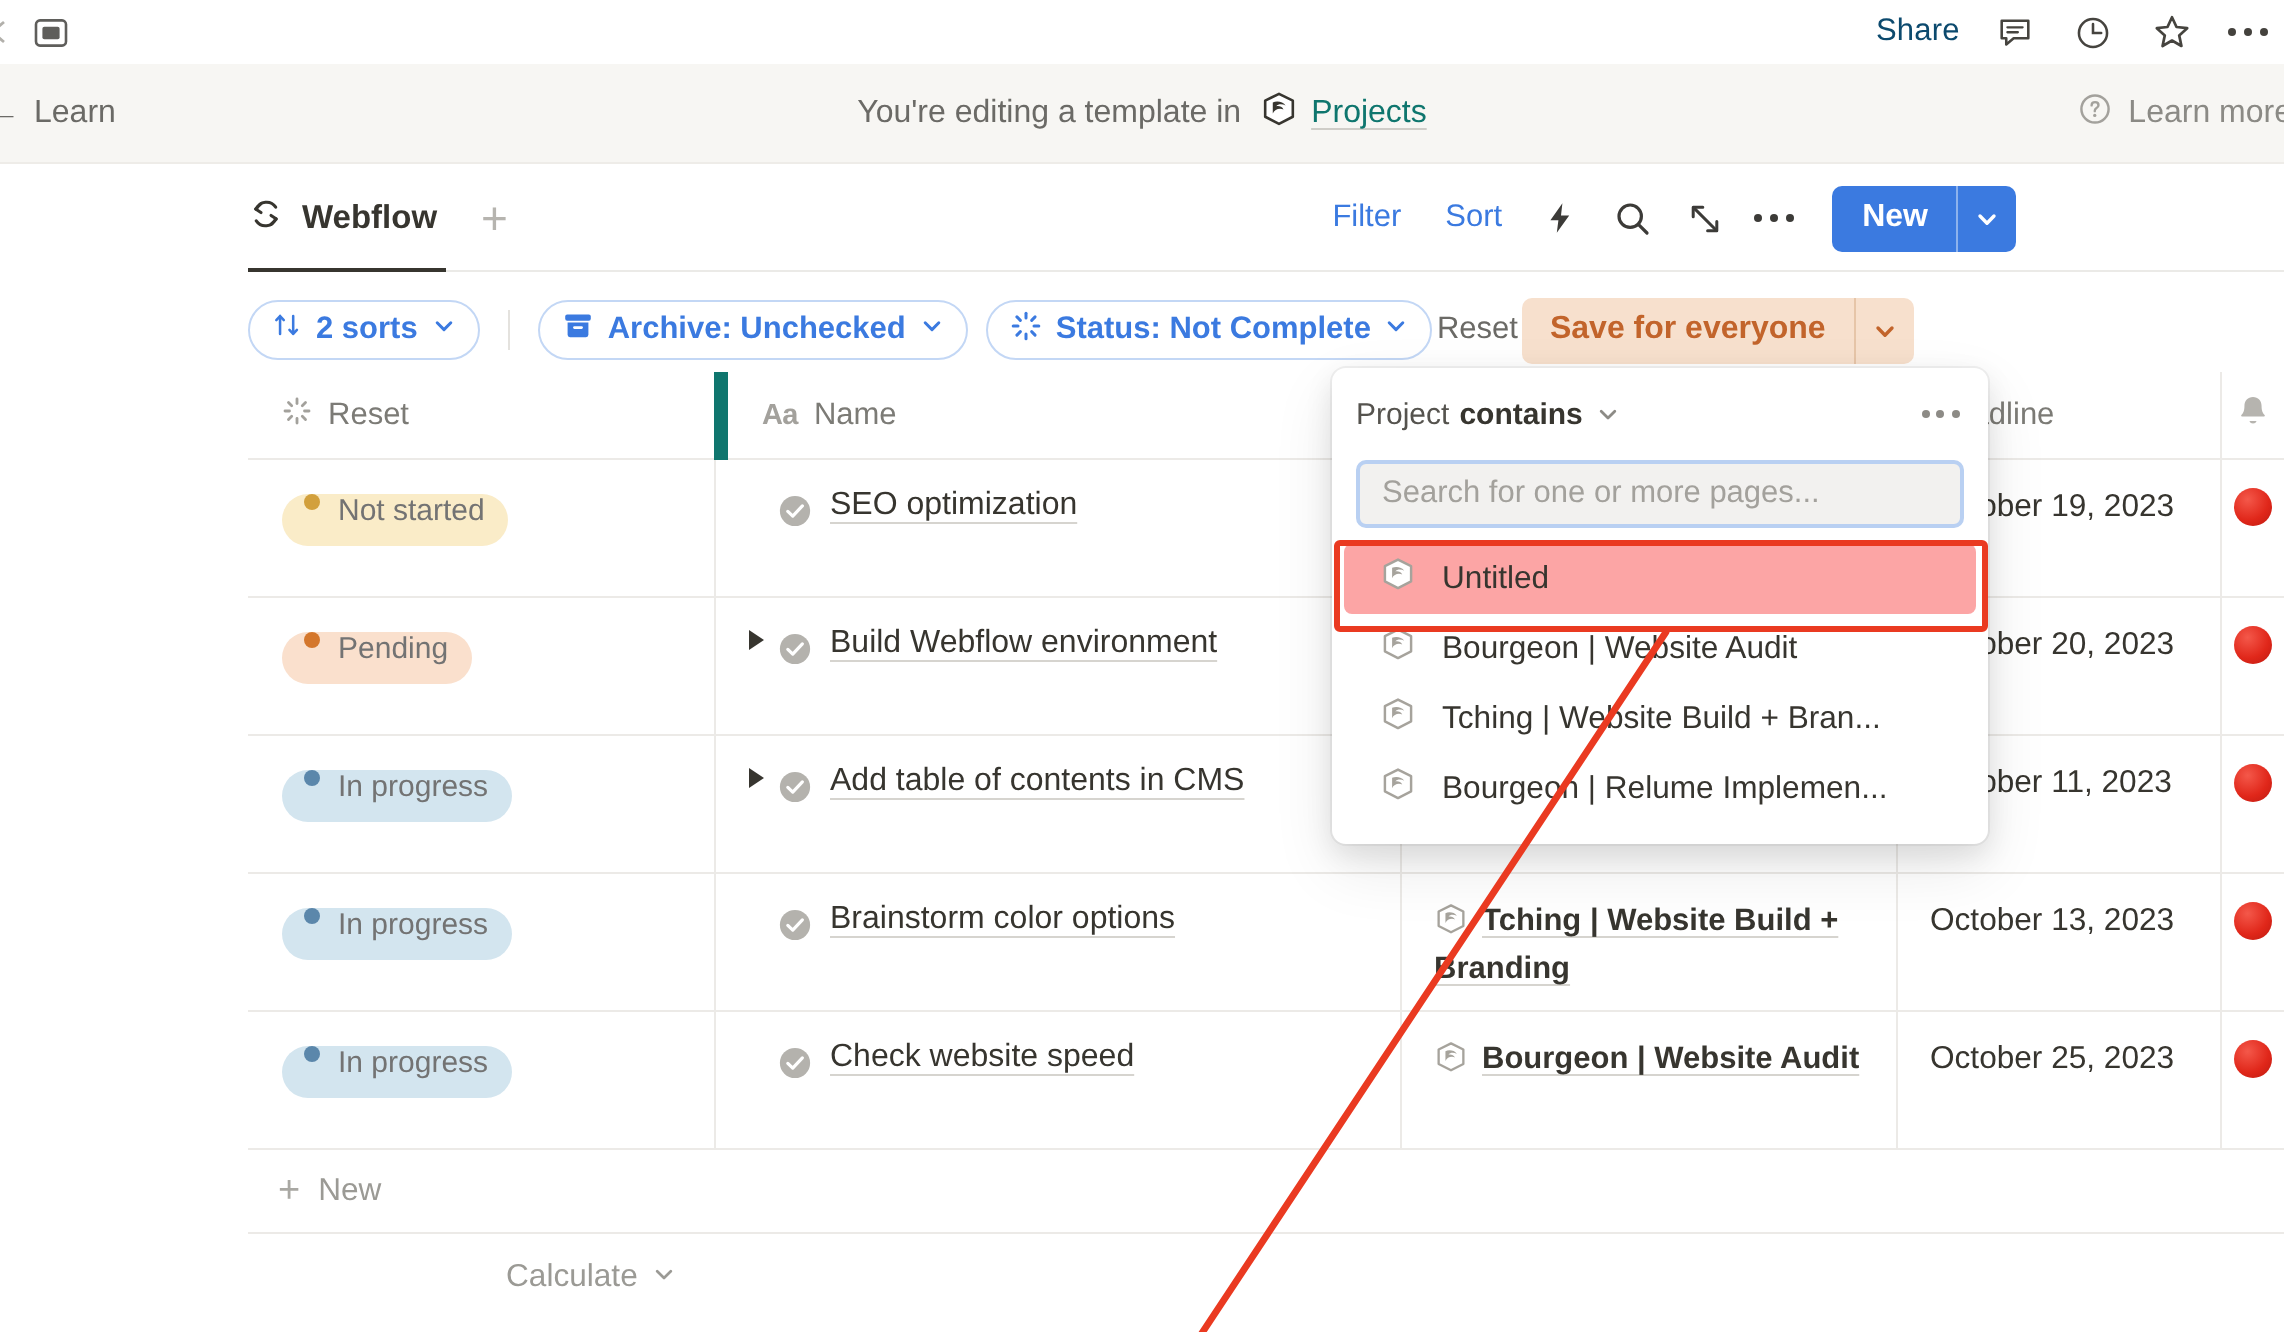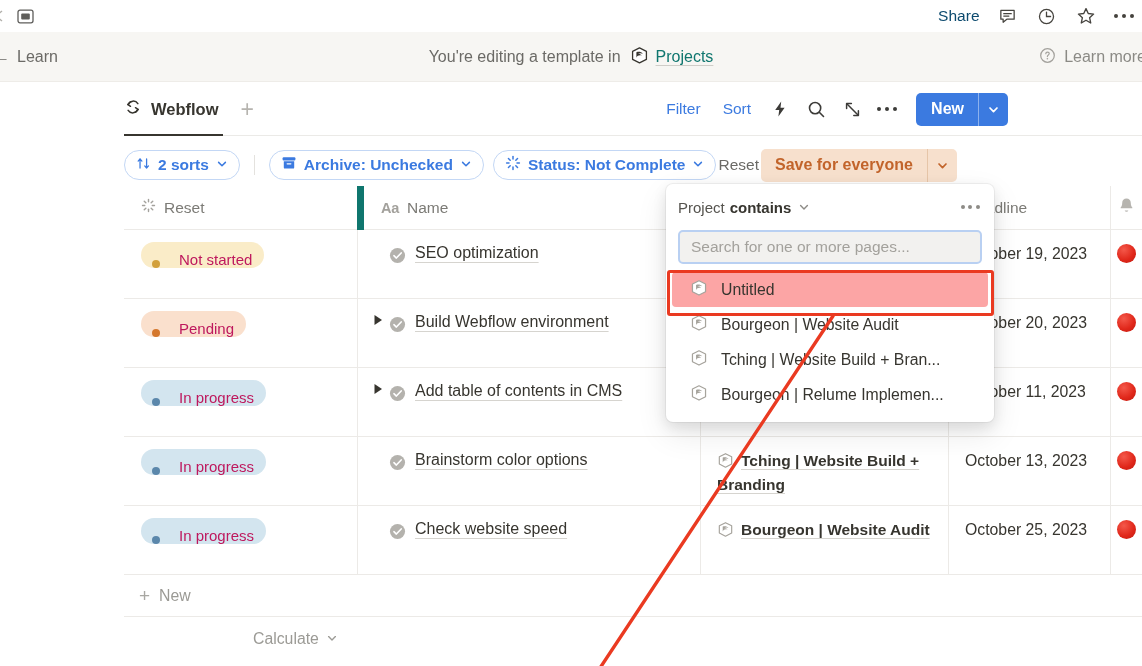--- a/index.html
+++ b/index.html
@@ -118,22 +118,22 @@
 
   .trow { display: flex; min-height: 69px; border-bottom: 1px solid #eceae7; }
   .td { padding: 12px 10px 0 17px; }
   .td.c-status { width: 233px; }
   .td.c-name { width: 343px; border-left: 1px solid #eceae7; display: flex; align-items: flex-start; gap: 0; padding-left: 9px; }
   .td.c-project { width: 248px; border-left: 1px solid #eceae7; padding-left: 16px; }
   .td.c-deadline { width: 162px; border-left: 1px solid #eceae7; padding-left: 16px; }
   .td.c-bell { width: 32px; border-left: 1px solid #eceae7; padding: 12px 0 0 0; display: flex; justify-content: center; }
 
   .pill {
-    display: inline-flex; align-items: flex-end; gap: 19px; height: 26px;
-    border-radius: 13px; padding: 0 12px 0 11px; font-size: 15px; color: #be185d;
+    display: inline-flex; align-items: flex-start; gap: 9px; height: 26px;
+    border-radius: 13px; padding: 0 12px 0 11px; font-size: 15px; color: #737373;
     white-space: nowrap;
   }
   .pill .dot { width: 8px; height: 8px; border-radius: 50%; display: block; }
 
   .tri { width: 22px; flex: 0 0 22px; display: flex; align-items: center; justify-content: center; padding-top: 3px; }
   .tri svg { display: block; }
   .tri.empty { visibility: hidden; }
   .name-wrap { display: flex; align-items: flex-end; gap: 9px; padding-top: 1px; }
   .check-ico { flex: 0 0 17px; width: 17px; height: 17px; margin-top: 2px; }
   .name-txt {

